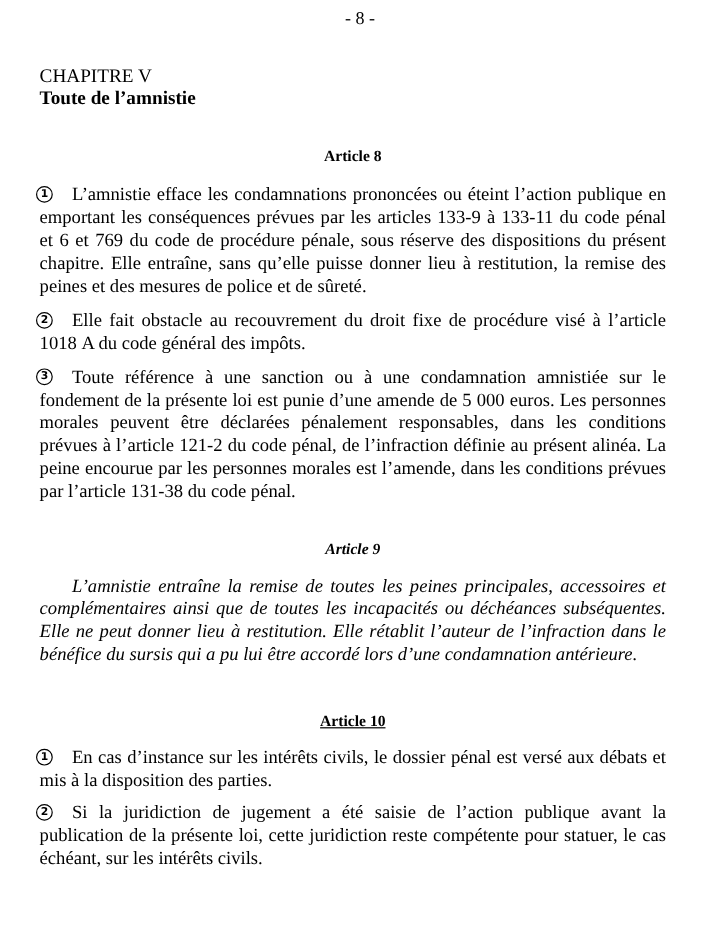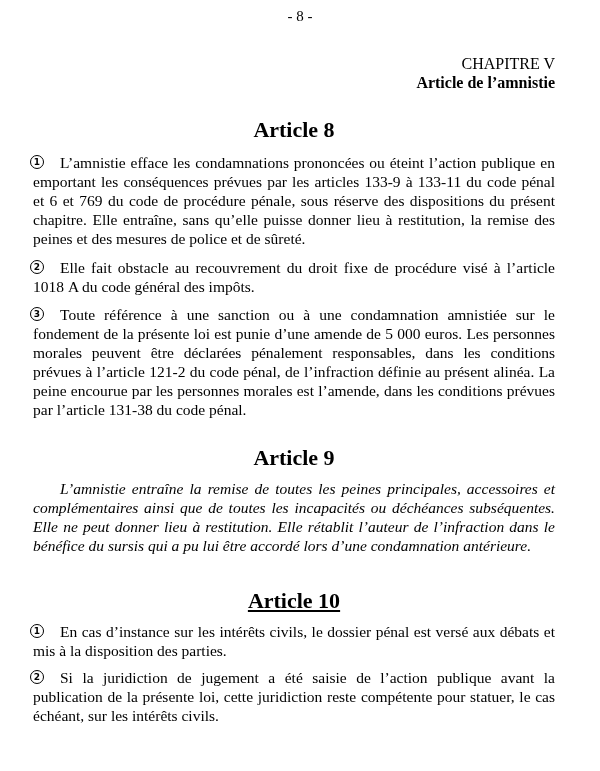--- a/index.html
+++ b/index.html
@@ -15,28 +15,28 @@
   .pageno {
     padding-top:7px;
     text-align:center;
     font-size:15px;
     line-height:19px;
   }
   .content {
     margin-left:33px;
     margin-right:45px;
   }
-  .chapter { margin-top:28px; text-align:right; font-size:16px; line-height:19px; }
+  .chapter { margin-top:28px; text-align:left; font-size:16px; line-height:19px; }
   .chapter-sub { font-weight:bold; }
   .article-heading {
     margin:12px; text-align:center; font-weight:bold;
-    font-size:22px; line-height:19px;
+    font-size:13px; line-height:19px;
   }
   .h-art8  { margin-top:28px; }
-  .h-art9  { margin-top:29px; }
+  .h-art9  { margin-top:29px;font-style:italic; }
   .h-art10 { margin-top:36px;text-decoration:underline; }
   .para {
     position:relative;
     margin:9px 0 0 0;
     text-align:justify;
     text-indent:27px;
     font-size:15.5px;
     line-height:19px;
   }
   .p-first  { margin-top:14px; }
@@ -61,21 +61,21 @@
 <body>
 
 <div class="page">
 
   <div class="pageno">- 8 -</div>
 
   <div class="content">
 
     <div class="chapter">
       <div>CHAPITRE V</div>
-      <div class="chapter-sub">Article de l’amnistie</div>
+      <div class="chapter-sub">Toute de l’amnistie</div>
     </div>
 
     <section>
       <h2 class="article-heading h-art8">Article 8</h2>
 
       <p class="para p-first">
         <span class="badge"><span>1</span></span><span>L’amnistie efface les condamnations prononcées ou éteint l’action publique en emportant les conséquences prévues par les articles&nbsp;133-9 à&nbsp;133-11 du code pénal et&nbsp;6 et&nbsp;769 du code de procédure pénale, sous réserve des dispositions du présent chapitre. Elle entraîne, sans qu’elle puisse donner lieu à restitution, la remise des peines et des mesures de police et de sûreté.</span>
       </p>
 
       <p class="para p-mid">

